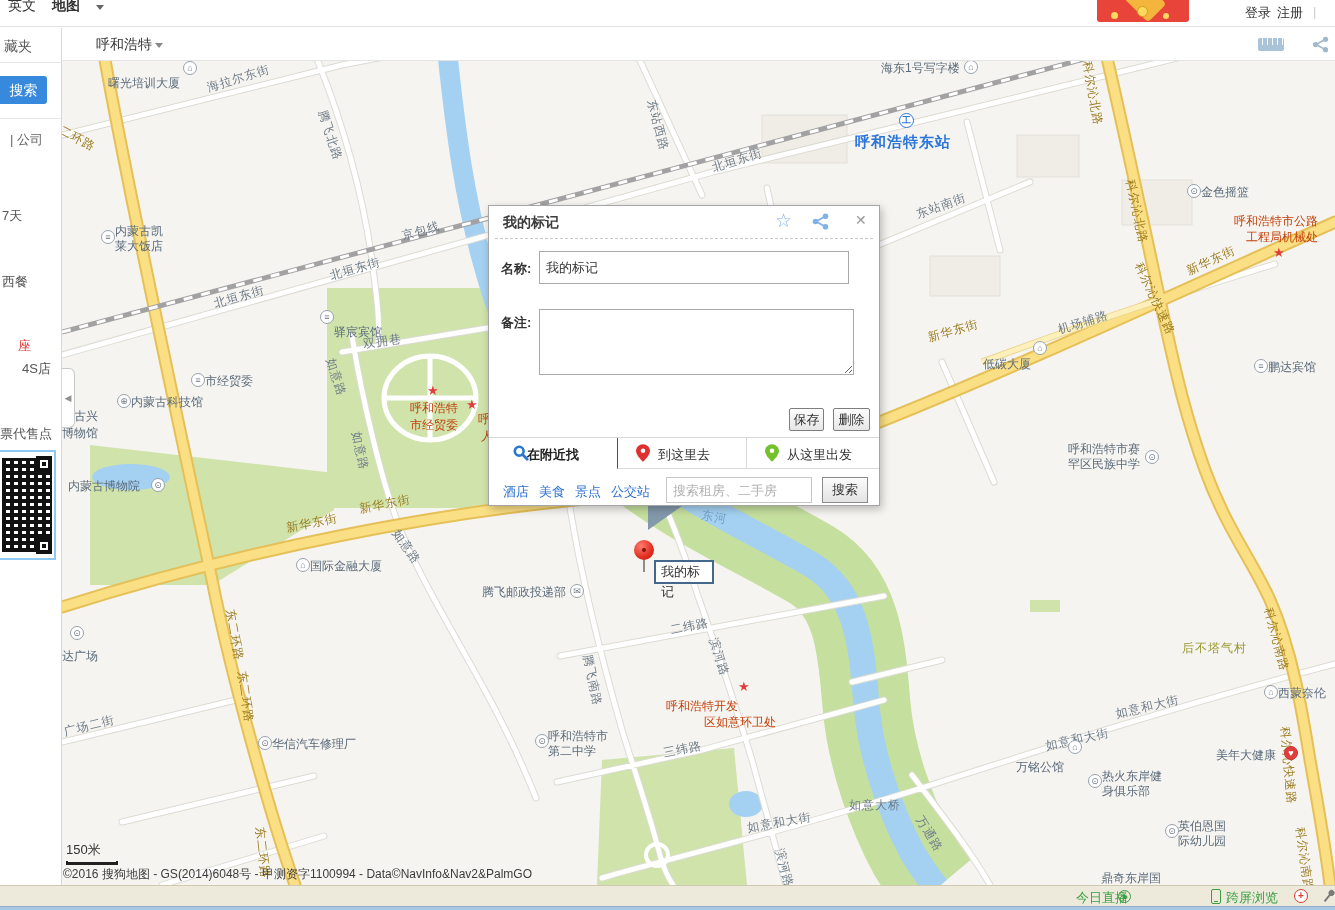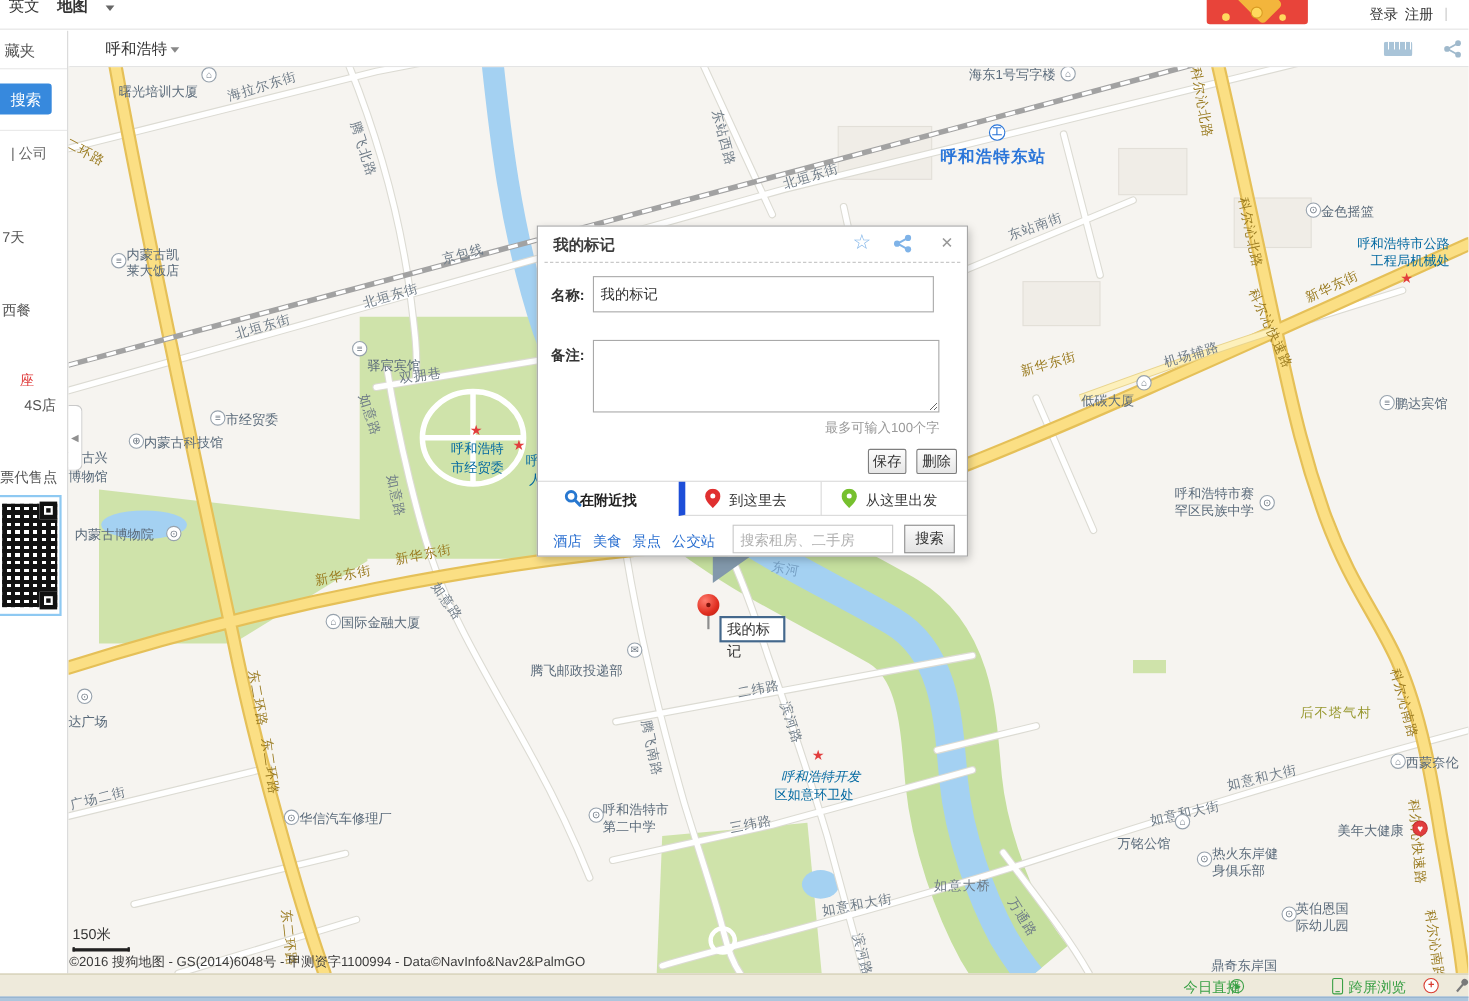--- a/index.html
+++ b/index.html
@@ -64,21 +64,21 @@
 
   
   #map-viewport { position:absolute; left:62px; top:60px; width:1273px; height:825px;
     overflow:hidden; background:#f6f4f0; z-index:1; cursor:grab; }
   #map-svg { position:absolute; left:0; top:0; z-index:0; }
   #labels { position:absolute; left:0; top:0; width:1273px; height:825px; z-index:10; pointer-events:none; }
   .ml { position:absolute; white-space:nowrap; transform-origin:0 0; font-size:12px; letter-spacing:1px; }
   .ml.road { color:#6e7b87; }
   .ml.yroad { color:#9a7b20; }
   .ml.poi { color:#5b6b7b; letter-spacing:0; }
-  .ml.red { color:#0369a1; letter-spacing:0; }
+  .ml.red { color:#c2410c; letter-spacing:0; }
   .ml.blue { color:#2b76d9; font-size:15px; font-weight:bold; letter-spacing:1px; }
   .ml.olive { color:#97972e; }
   .ml.water { color:#76a0c4; }
   .ml.star { color:#e23d3d; font-size:13px; letter-spacing:0; }
   .ml.icon { width:14px; height:14px; border:1px solid #97a2ad; border-radius:50%; background:#fff;
     color:#6b7681; font-size:9px; line-height:12px; text-align:center; letter-spacing:0; }
   .ml.sicon { width:15px; height:15px; border:1px solid #2b76d9; border-radius:50%; background:#fff;
     color:#2b76d9; font-size:9px; line-height:13px; text-align:center; font-weight:bold; letter-spacing:0; }
   .ml.hicon { width:14px; height:14px; border:1px solid #c93232; border-radius:50%; background:#e23d3d;
     color:#fff; font-size:9px; line-height:13px; text-align:center; letter-spacing:0; }
@@ -119,21 +119,21 @@
   .dlg-btn { position:absolute; top:202px; height:23px; border:1px solid #7e7e7e; border-radius:2px;
     background:linear-gradient(#fdfdfd,#e6e6e6); font-size:13px; color:#333; text-align:center;
     line-height:21px; cursor:pointer; }
   #save-btn { left:300px; width:35px; }
   #delete-btn { left:344px; width:37px; }
   #tabs { position:absolute; left:0; top:231px; width:390px; height:31px; border-top:1px solid #d9d9d9; }
   .tab { position:absolute; top:0; height:31px; font-size:13px; color:#333; cursor:pointer; }
   .tab .tlabel { position:absolute; top:8px; }
   #tab-nearby { left:0; width:128px; }
   #tab-nearby .tlabel { left:38px; font-weight:bold; color:#222; }
-  #tab-tohere { left:128px; width:129px; border-left:6px solid #1d4ed8; border-bottom:1px solid #d9d9d9; }
+  #tab-tohere { left:128px; width:129px; border-left:1px solid #1d4ed8; border-bottom:1px solid #d9d9d9; }
   #tab-tohere .tlabel { left:40px; }
   #tab-fromhere { left:257px; width:133px; border-left:1px solid #d9d9d9; border-bottom:1px solid #d9d9d9; }
   #tab-fromhere .tlabel { left:40px; }
   .tab svg { position:absolute; left:18px; top:6px; }
   #tab-nearby svg { left:24px; top:7px; }
   .quick-link { position:absolute; top:277px; font-size:13px; color:#2a6fd0; cursor:pointer; }
   #ql-0 { left:14px; } #ql-1 { left:50px; } #ql-2 { left:86px;text-align:right; } #ql-3 { left:122px; }
   #popup-search-input { position:absolute; left:177px; top:271px; width:146px; height:26px;
     border:1px solid #c8c8c8; font-size:13px; padding-left:6px; color:#333; font-family:inherit; }
   #popup-search-input::placeholder { color:#b0b0b0; }
@@ -351,21 +351,21 @@
       <span class="ml poi" style="left: 0px; top: 348px;">蒙古兴</span>
       <span class="ml poi" style="left: 0px; top: 365px;">博物馆</span>
       <span class="ml poi" style="left: 6px; top: 418px;">内蒙古博物院</span>
       <span class="ml icon" style="left: 89px; top: 418px;">⊙</span>
       <span class="ml poi" style="left: 248px; top: 498px;">国际金融大厦</span>
       <span class="ml icon" style="left: 234px; top: 498px;">⌂</span>
       <span class="ml poi" style="left: 0px; top: 588px;">达广场</span>
       <span class="ml icon" style="left: 8px; top: 566px;">⊙</span>
       <span class="ml poi" style="left: 210px; top: 676px;">华信汽车修理厂</span>
       <span class="ml icon" style="left: 196px; top: 676px;">⊙</span>
-      <span class="ml poi" style="left: 420px; top: 524px; margin-top: 18px;">腾飞邮政投递部</span>
+      <span class="ml poi" style="left: 420px; top: 524px;">腾飞邮政投递部</span>
       <span class="ml icon" style="left: 508px; top: 524px;">✉</span>
       <span class="ml poi" style="left: 486px; top: 668px;">呼和浩特市</span>
       <span class="ml poi" style="left: 486px; top: 683px;">第二中学</span>
       <span class="ml icon" style="left: 473px; top: 674px;">⊙</span>
       <span class="ml poi" style="left: 954px; top: 699px;">万铭公馆</span>
       <span class="ml icon" style="left: 1006px; top: 680px;">⌂</span>
       <span class="ml poi" style="left: 1154px; top: 687px;">美年大健康</span>
       <span class="ml hicon" style="left: 1222px; top: 686px;">♥</span>
       <span class="ml poi" style="left: 1040px; top: 708px;">热火东岸健</span>
       <span class="ml poi" style="left: 1040px; top: 723px;">身俱乐部</span>
@@ -386,21 +386,21 @@
       <span class="ml poi" style="left: 1216px; top: 625px;">西蒙奈伦</span>
       <span class="ml icon" style="left: 1202px; top: 625px;">⌂</span>
       <span class="ml blue" style="left: 793px; top: 73px;">呼和浩特东站</span>
       <span class="ml sicon" style="left: 837px; top: 53px;">工</span>
       <span class="ml red" style="left: 348px; top: 340px;">呼和浩特</span>
       <span class="ml red" style="left: 348px; top: 357px;">市经贸委</span>
       <span class="ml star" style="left: 365px; top: 323px;">★</span>
       <span class="ml star" style="left: 404px; top: 337px;">★</span>
       <span class="ml red" style="left: 416px; top: 351px;">呼</span>
       <span class="ml red" style="left: 419px; top: 368px;">人</span>
-      <span class="ml red" style="left: 648px; top: 638px; font-style: italic;">呼和浩特开发</span>
+      <span class="ml red" style="left: 604px; top: 638px;">呼和浩特开发</span>
       <span class="ml red" style="left: 642px; top: 654px;">区如意环卫处</span>
       <span class="ml star" style="left: 676px; top: 619px;">★</span>
       <span class="ml red" style="left: 1172px; top: 153px;">呼和浩特市公路</span>
       <span class="ml red" style="left: 1184px; top: 169px;">工程局机械处</span>
       <span class="ml star" style="left: 1211px; top: 185px;">★</span>
     </div>
 </div>
 
 <div id="collapse-tab">◀</div>
 
@@ -426,21 +426,20 @@
     </svg>
   </span>
   <span id="popup-close">✕</span>
   <div id="popup-dash"></div>
 
   <span class="fld-label" id="name-label">名称:</span>
   <input id="name-input" type="text" value="我的标记" style="">
 
   <span class="fld-label" id="note-label">备注:</span>
   <textarea id="note-area" style=""></textarea>
-  <div id="note-hint">最多可输入100个字</div>
 
   <div class="dlg-btn" id="save-btn">保存</div>
   <div class="dlg-btn" id="delete-btn">删除</div>
 
   <div id="tabs">
     <div class="tab" id="tab-nearby">
       <svg width="16" height="16" viewBox="0 0 16 16">
         <circle cx="6.2" cy="6.2" r="4.4" fill="none" stroke="#2878d0" stroke-width="2.6"></circle>
         <line x1="9.8" y1="9.8" x2="14.2" y2="14.2" stroke="#2878d0" stroke-width="2.8" stroke-linecap="round"></line>
       </svg>

